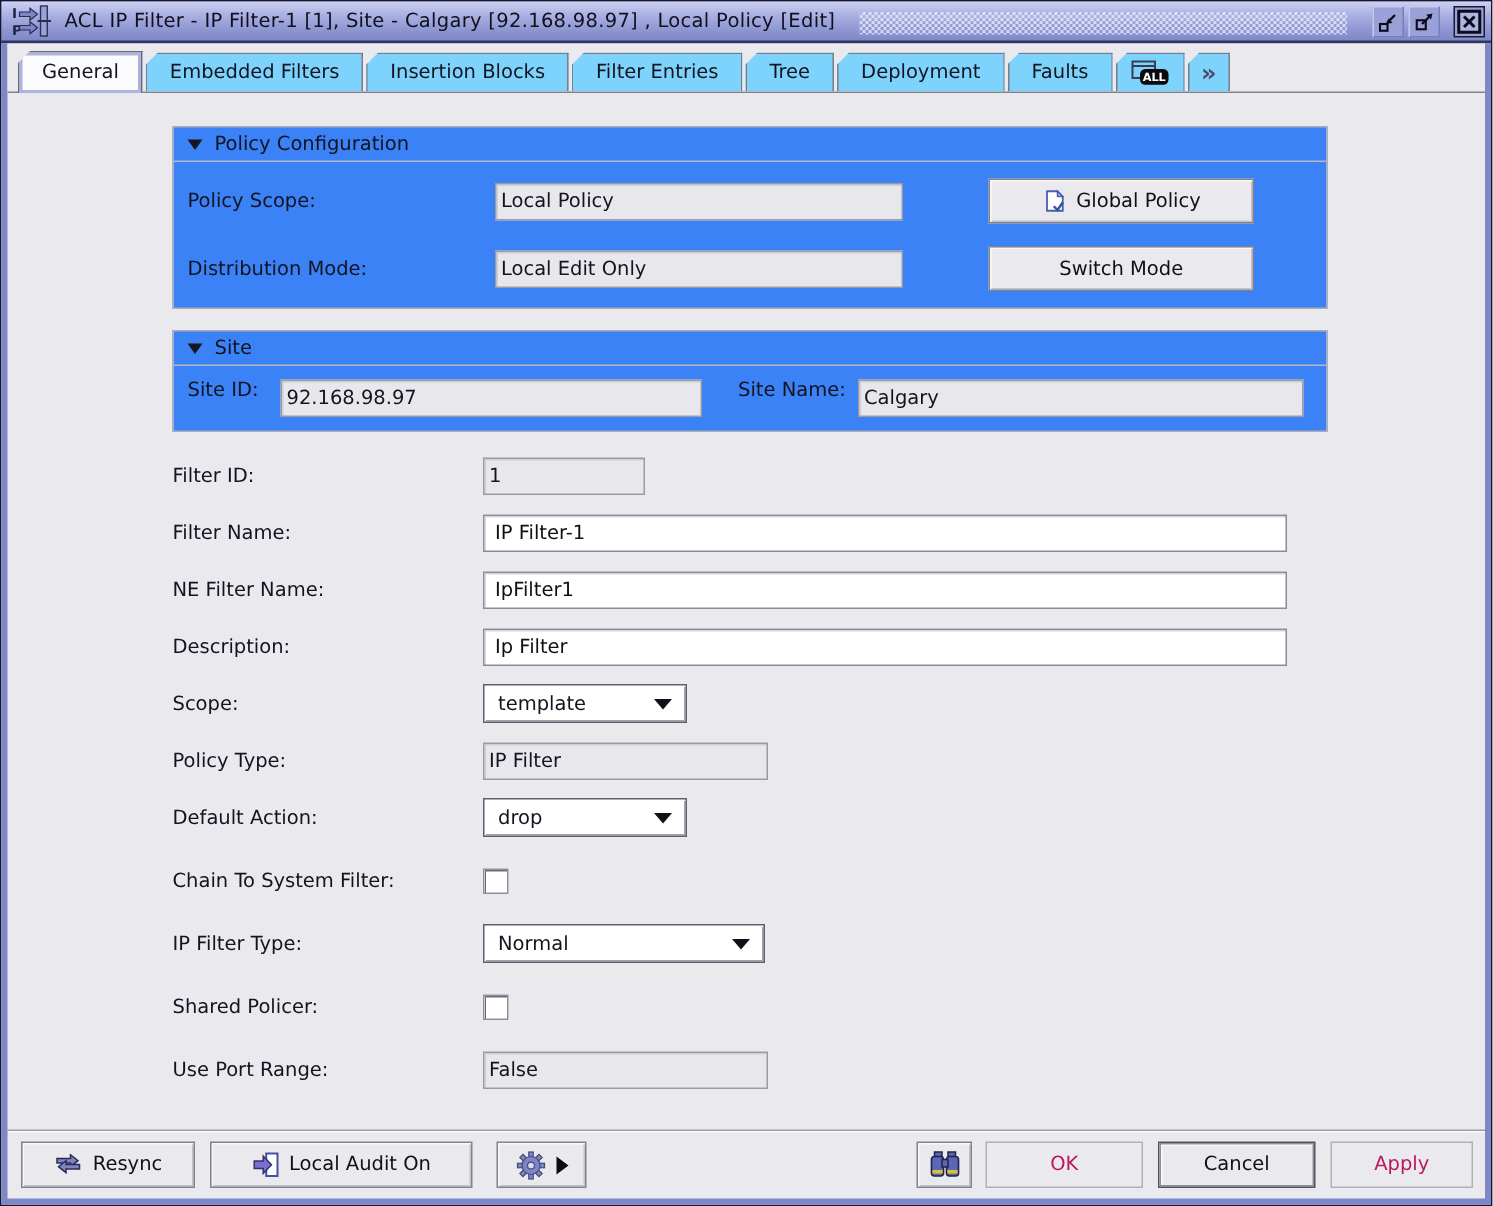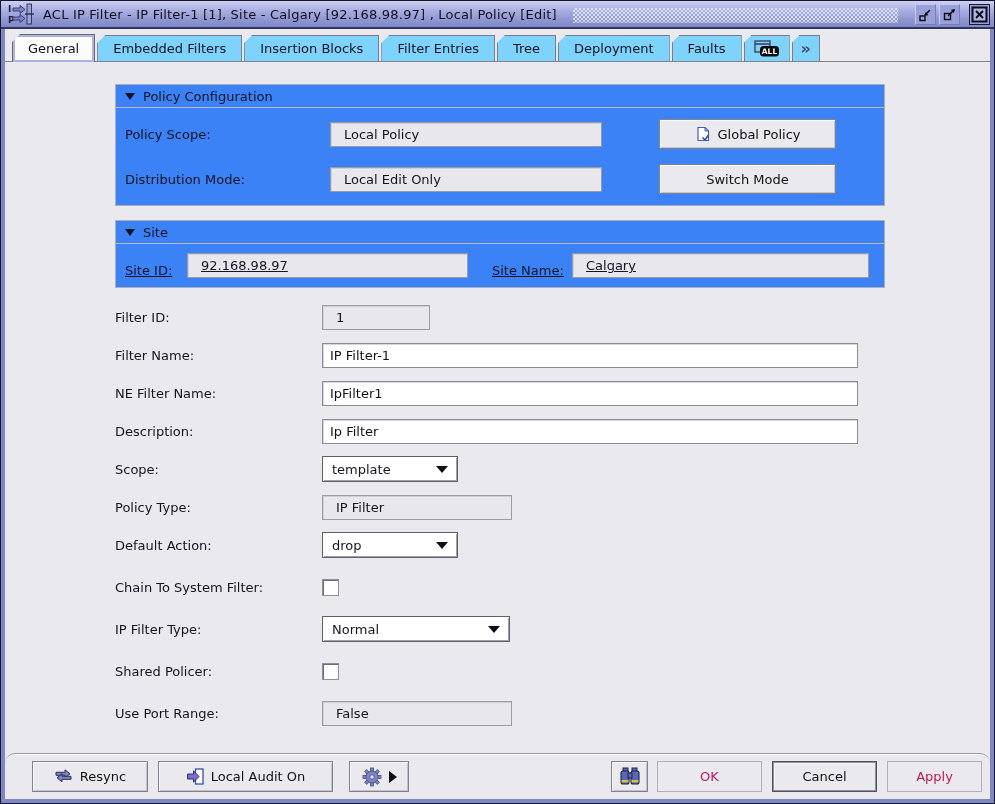--- a/index.html
+++ b/index.html
@@ -92,28 +92,28 @@
   .tri-down {
     width: 0; height: 0;
     border-left: 5px solid transparent; border-right: 5px solid transparent;
     border-top: 7px solid #15151f;
   }
   .panel-title { font-size: 13px; }
   .pc-row { display: flex; align-items: center; padding-left: 9px; gap: 41px; }
   .pc-row-1 { margin-top: 11px; }
   .pc-row-2 { margin-top: 15px; margin-bottom: 11px; }
   .pc-label { width: 164px; }
-  .site-row { display: flex; align-items: flex-end; margin: 9px 0 9px 9px; text-decoration: underline; }
+  .site-row { display: flex; align-items: flex-start; margin: 9px 0 9px 9px; }
   
   .ro-field {
     background: #e7e7ec;
     border: 1px solid #9b9ba4;
     box-shadow: inset 1px 1px 0 #cfcfd8;
     height: 25px; line-height: 23px;
-    padding: 0 13px; white-space: nowrap; overflow: hidden;
+    padding: 0 3px; white-space: nowrap; overflow: hidden;
   }
   .text-input {
     background: #ffffff;
     border: 1px solid #8b8b98;
     box-shadow: inset 1px 1px 0 #d6d6de;
     height: 25px; padding: 0 7px;
     font: inherit; color: #111;
   }
   .combo {
     height: 26px; background: #ffffff;
@@ -152,22 +152,21 @@
     display: flex; align-items: center;
     margin-left: 110px; margin-top: 12px; height: 26px;
   }
   .form-label { width: 207px; flex: 0 0 207px; }
   
   .footer {
     flex: 0 0 46px;
     border-top: 1px solid #9b9ba4;
     box-shadow: inset 0 1px 0 #fafafc;
     display: flex; align-items: center;
-    padding: 0 8px 0 27px;
-    border-radius: 10px;
+    padding: 0 8px 0 9px;
   }
   .footer .spacer { margin-left: auto; }
   .btn-resync { width: 116px; height: 31px; }
   .btn-audit  { width: 175px; height: 31px; margin-left: 10px; }
   .btn-gear   { width: 60px;  height: 31px; margin-left: 16px; }
   .btn-find   { width: 37px;  height: 31px; }
   .btn-ok     { width: 105px; height: 31px; margin-left: 9px; }
   .btn-cancel { width: 105px; height: 31px; margin-left: 10px; }
   .btn-apply  { width: 95px;  height: 31px; margin-left: 10px; }
   .play-glyph {

